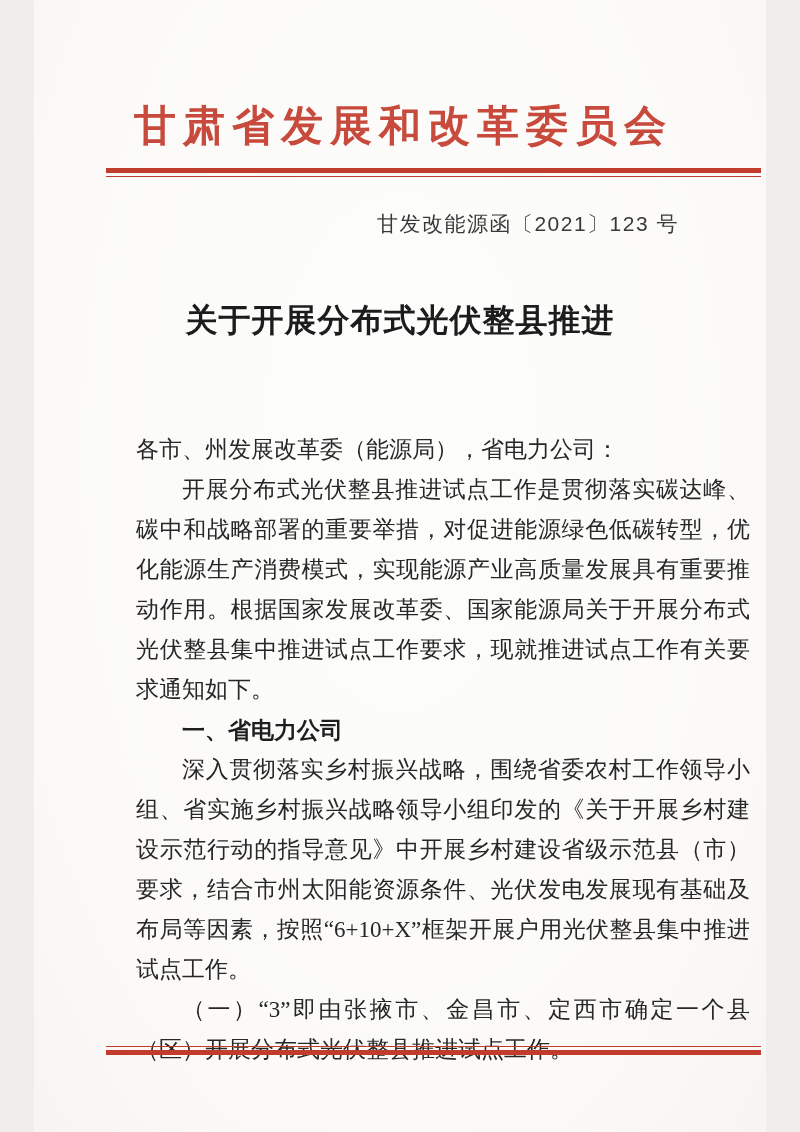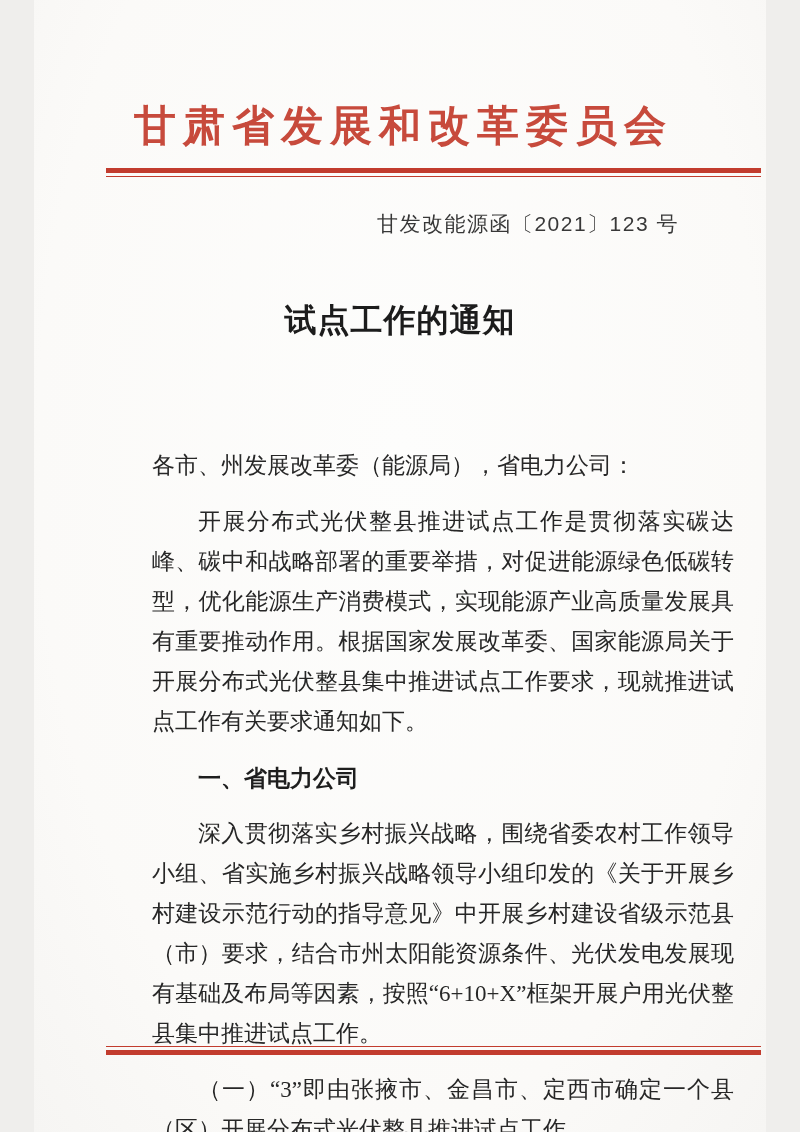--- a/index.html
+++ b/index.html
@@ -83,21 +83,21 @@
     top: 430px;
     left: 102px;
     width: 614px;
     font-size: 23px;
     line-height: 40px;
     text-align: justify;
     color: #272727;
     font-family: "Liberation Serif", serif;
   }
   .doc-body p {
-    margin: 16px;
+    margin: 0;
   }
   .para {
     text-indent: 2em;
   }
   .section-heading {
     text-indent: 2em;
     font-weight: 700;
     color: #1e1e1e;
     font-family: "Liberation Sans", sans-serif;
   }
@@ -110,21 +110,21 @@
   <h1 class="agency">甘肃省发展和改革委员会</h1>
 
   <div class="rule rule-top">
     <div class="thick"></div>
     <div class="thin"></div>
   </div>
 
   <div class="doc-number">甘发改能源函〔2021〕123 号</div>
 
   <div class="doc-title">
-    <div>试点工作的通知</div>
+    <div>关于开展分布式光伏整县推进</div>
   </div>
 
   <div class="doc-body">
     <p class="salutation">各市、州发展改革委（能源局），省电力公司：</p>
     <p class="para">开展分布式光伏整县推进试点工作是贯彻落实碳达峰、碳中和战略部署的重要举措，对促进能源绿色低碳转型，优化能源生产消费模式，实现能源产业高质量发展具有重要推动作用。根据国家发展改革委、国家能源局关于开展分布式光伏整县集中推进试点工作要求，现就推进试点工作有关要求通知如下。</p>
     <p class="section-heading">一、省电力公司</p>
     <p class="para">深入贯彻落实乡村振兴战略，围绕省委农村工作领导小组、省实施乡村振兴战略领导小组印发的《关于开展乡村建设示范行动的指导意见》中开展乡村建设省级示范县（市）要求，结合市州太阳能资源条件、光伏发电发展现有基础及布局等因素，按照“6+10+X”框架开展户用光伏整县集中推进试点工作。</p>
     <p class="para">（一）“3”即由张掖市、金昌市、定西市确定一个县（区）开展分布式光伏整县推进试点工作。</p>
   </div>
 

